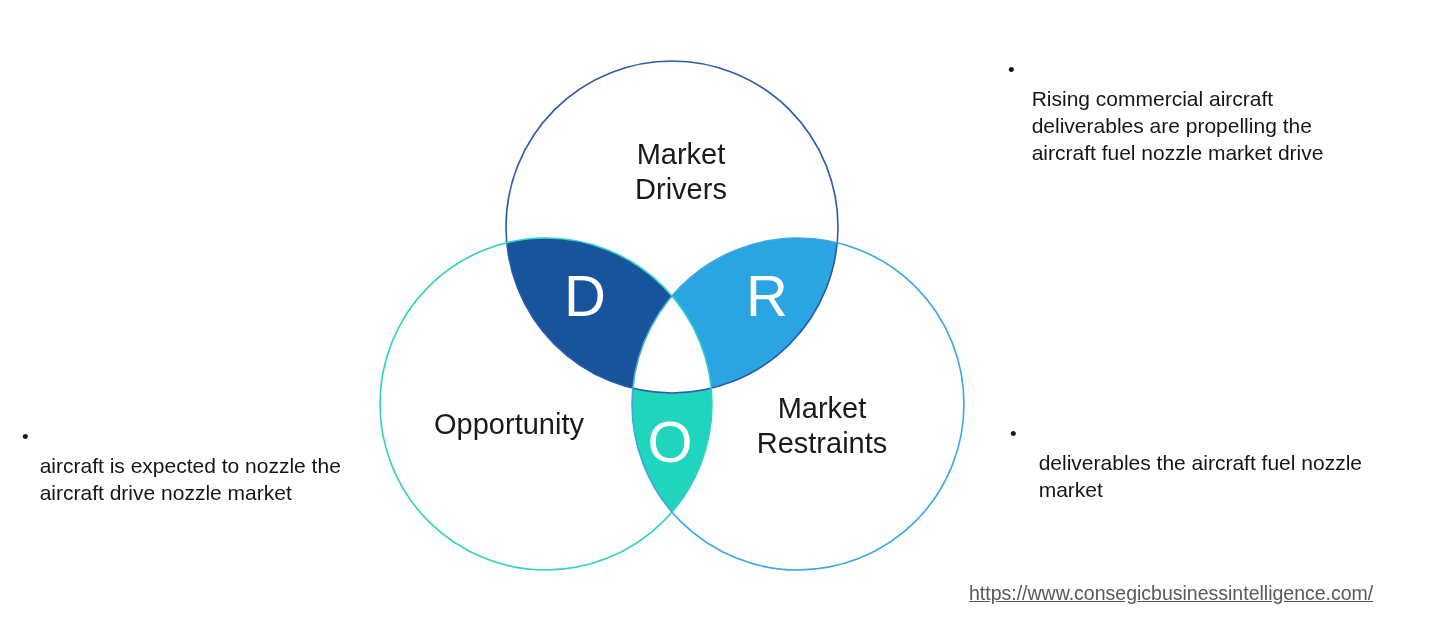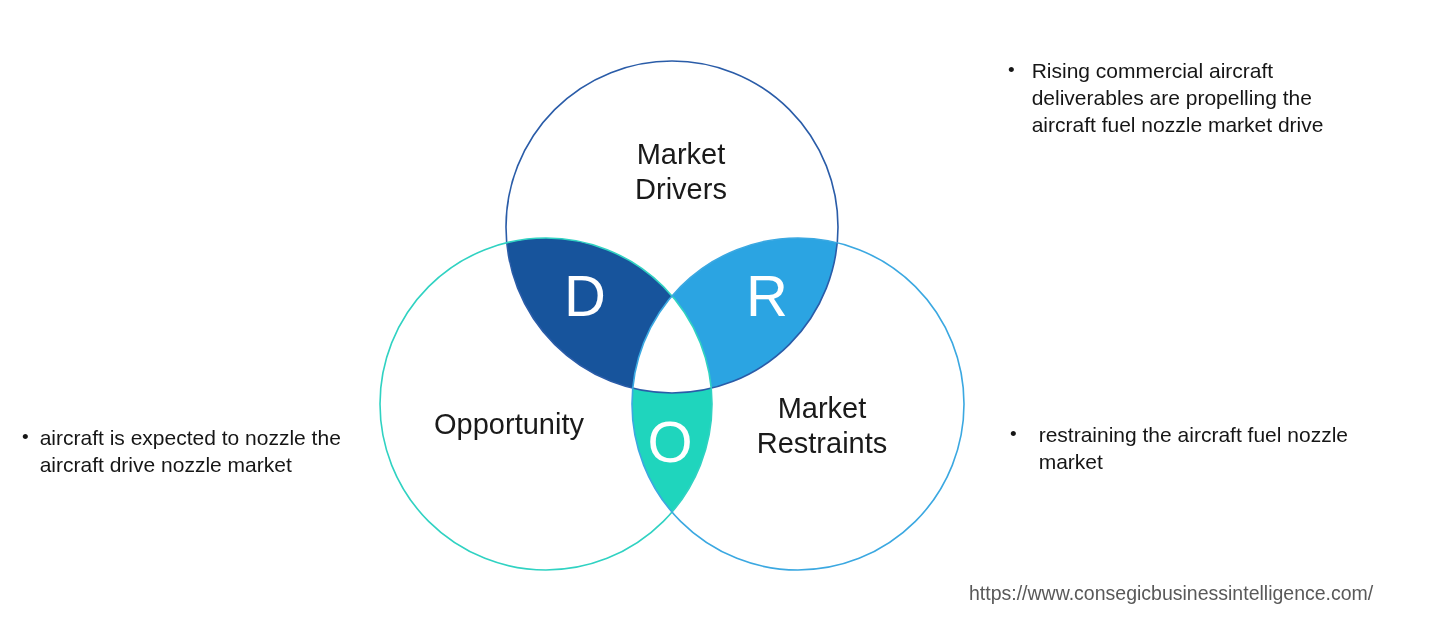--- a/index.html
+++ b/index.html
@@ -38,35 +38,36 @@
     align-items: flex-start;
     color: #161616;
     font-size: 21px;
     line-height: 27px;
   }
   .bullet-marker {
     font-size: 19px;
     line-height: 25px;
     flex: 0 0 auto;
   }
-  .bullet-lines { white-space: nowrap; }
+  .bullet-lines { white-space: nowrap; margin-top: 28px; }
   .bullet-left    { left: 22px;  top: 424px; }
   .bullet-left .bullet-marker { margin-right: 11px; }
   .bullet-topright { left: 1008px; top: 57px; }
   .bullet-topright .bullet-marker { margin-right: 17px; }
   .bullet-bottomright { left: 1010px; top: 421px; }
   .bullet-bottomright .bullet-marker { margin-right: 22px; }
   .footer-url {
     position: absolute;
     left: 969px;
     top: 581px;
     font-size: 19.5px;
     line-height: 24px;
     color: #595959;
     white-space: nowrap;
+    text-decoration: underline;
   }
 </style>
 </head>
 <body>
 
 <div class="canvas">
 
   <svg class="venn-svg" viewBox="0 0 1453 633">
     <defs>
       <clipPath id="clip-drivers">
@@ -125,20 +126,20 @@
     <span class="bullet-marker">•</span>
     <div class="bullet-lines">
       <div>aircraft is expected to nozzle the</div>
       <div>aircraft drive nozzle market</div>
     </div>
   </div>
 
   <div class="bullet-block bullet-bottomright">
     <span class="bullet-marker">•</span>
     <div class="bullet-lines">
-      <div>restraining the aircraft fuel nozzle</div>
+      <div>deliverables the aircraft fuel nozzle</div>
       <div>market</div>
     </div>
   </div>
 
   <div class="footer-url">https://www.consegicbusinessintelligence.com/</div>
 
 </div>
 
 </body></html>

